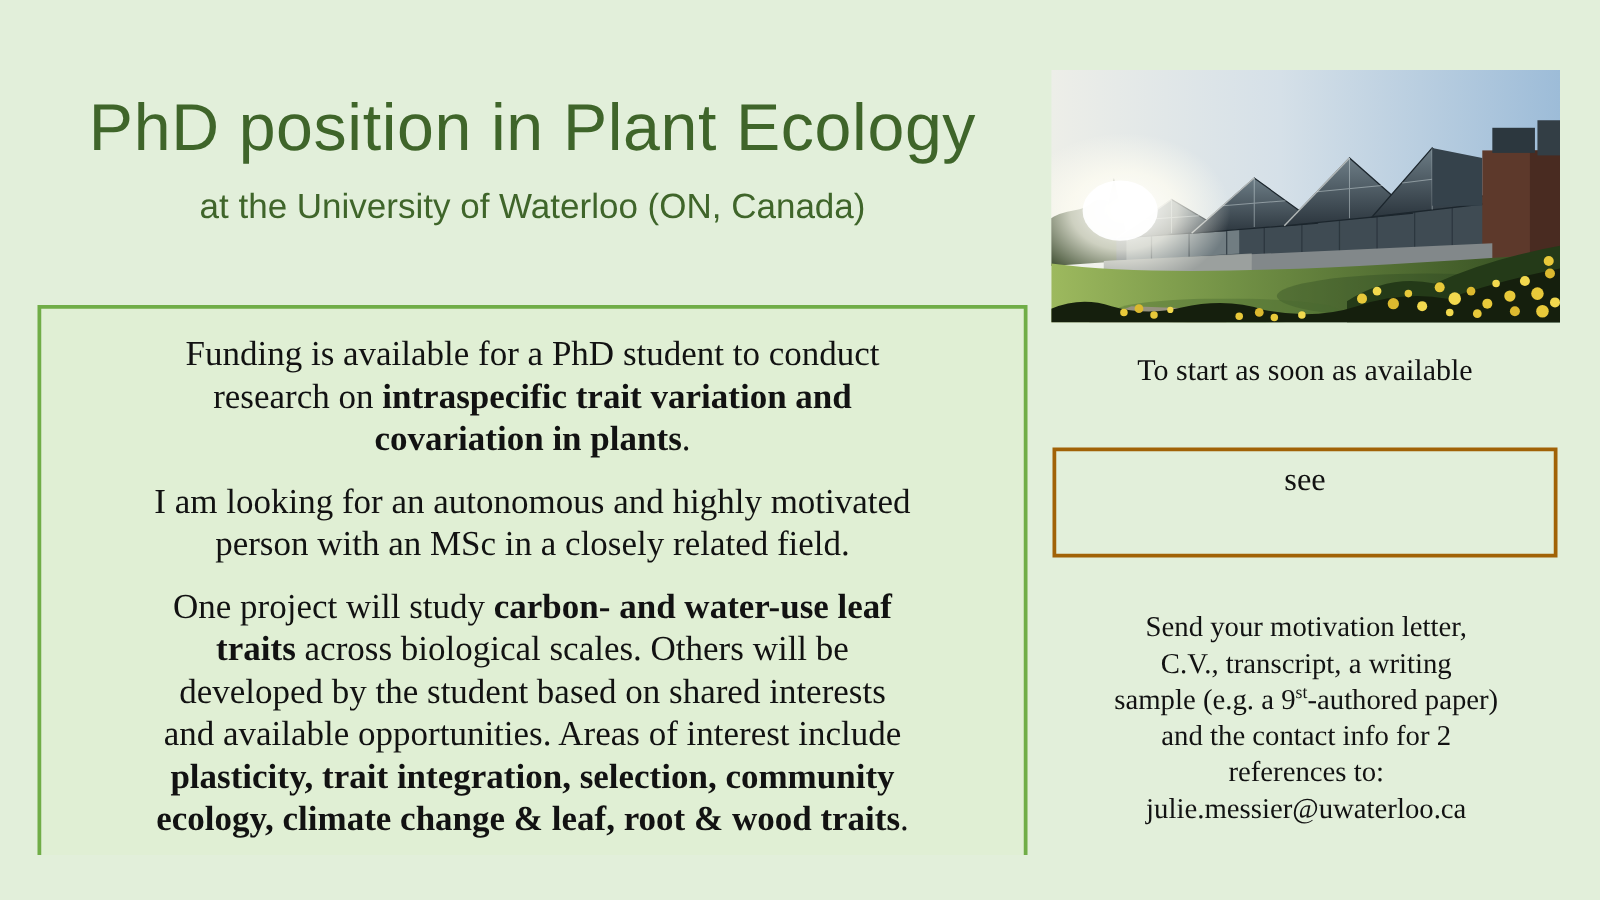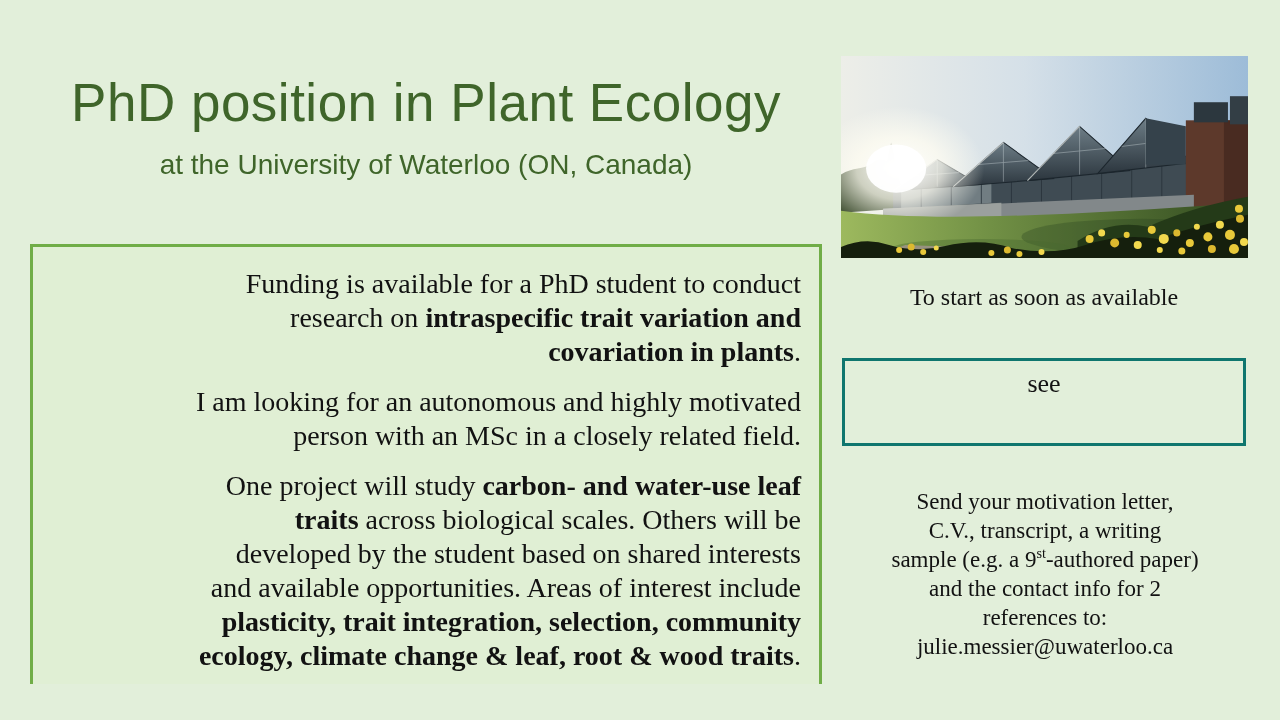--- a/index.html
+++ b/index.html
@@ -22,33 +22,33 @@
   }
   
   .photo{
     position:absolute;left:841px;top:56px;width:407px;height:202px;margin:0;
   }
   .photo svg{display:block;width:100%;height:100%;}
   
   .desc-box{
     position:absolute;left:30px;top:244px;width:792px;height:456px;
     box-sizing:border-box;border:3px solid #70ad47;background:#e0efd4;
-    padding:20px 18px 0 18px;text-align:right;
+    padding:20px 18px 0 18px;text-align:center;
     font-size:28px;line-height:34px;
   }
   .desc-box p{margin:0 0 16px 0;white-space:pre-line;}
   .bold{font-weight:bold;margin-top:16px;}
   
   .start-note{
     position:absolute;left:842px;top:282px;width:404px;text-align:center;
     font-size:24px;line-height:30px;
   }
   .website-box{
     position:absolute;left:842px;top:358px;width:404px;height:88px;
-    box-sizing:border-box;border:3px solid #0f766e;text-align:center;
+    box-sizing:border-box;border:3px solid #a16207;text-align:center;
     padding-top:7px;
   }
   .website-box .see-line{font-size:26px;line-height:32px;}
   .website-box .url-line{font-size:29px;line-height:34px;font-style:italic;}
   .apply-note{
     position:absolute;left:820px;top:487px;width:450px;text-align:center;
     font-size:23px;line-height:29px;white-space:pre-line;
   }
   .sup{font-size:0.62em;vertical-align:super;line-height:0;}
 </style>

